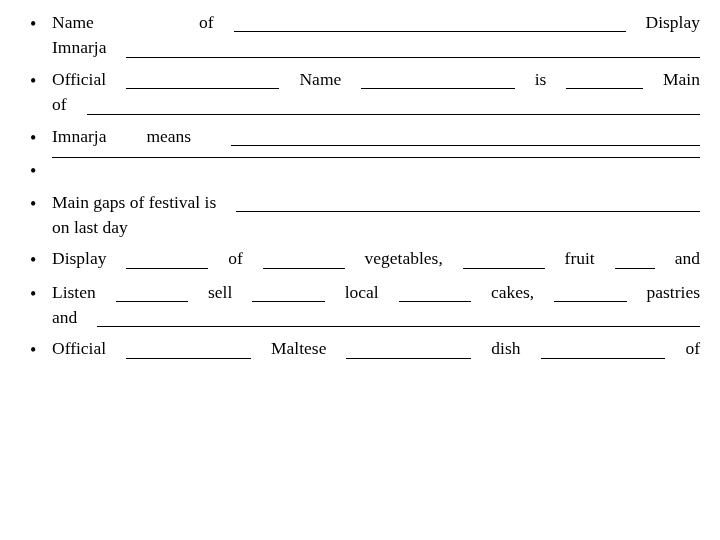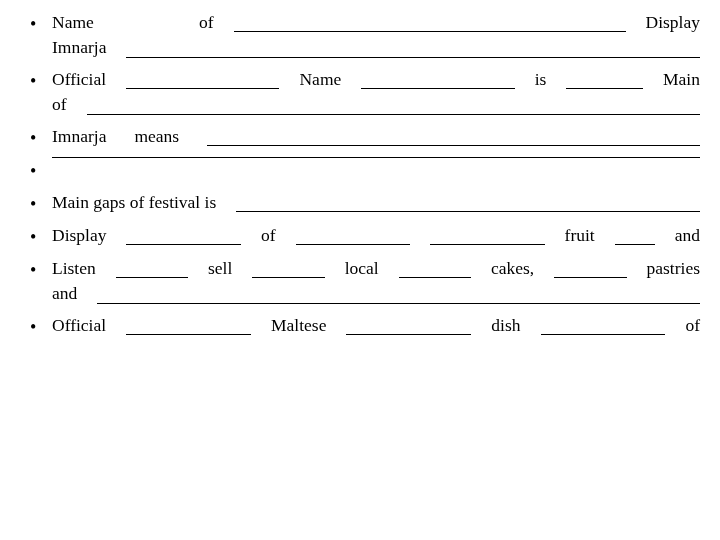--- a/index.html
+++ b/index.html
@@ -132,21 +132,21 @@
           <span class="blank-line" style="flex:6"></span>
         </span>
       </span>
     </li>
 
     <li>
       <span class="bullet">•</span>
       <span class="item-content">
         <span class="line-row">
           <span>Imnarja</span>
-          <span style="margin:0 8px">means</span>
+          <span style="margin:0 20px">means</span>
           <span class="blank-line" style="flex:6"></span>
         </span>
       </span>
     </li>
 
     <li>
       <span class="bullet">•</span>
       <span class="item-content">
         <span class="line-row">
           <span class="blank-line" style="flex:6"></span>
@@ -154,31 +154,35 @@
       </span>
     </li>
 
     <li>
       <span class="bullet">•</span>
       <span class="item-content">
         <span class="line-row">
           <span>Main gaps of festival is</span>
           <span class="blank-line" style="flex:4"></span>
         </span>
+        <span class="line-row">
+          <span>on last day</span>
+        </span>
       </span>
     </li>
 
     <li>
       <span class="bullet">•</span>
       <span class="item-content">
         <span class="line-row">
           <span>Display</span>
           <span class="blank-line" style="flex:1.5"></span>
           <span>of</span>
           <span class="blank-line" style="flex:1.5"></span>
+          <span>vegetables,</span>
           <span class="blank-line" style="flex:1.5"></span>
           <span>fruit</span>
           <span class="blank-line" style="flex:0.5"></span>
           <span>and</span>
         </span>
       </span>
     </li>
 
     <li>
       <span class="bullet">•</span>

